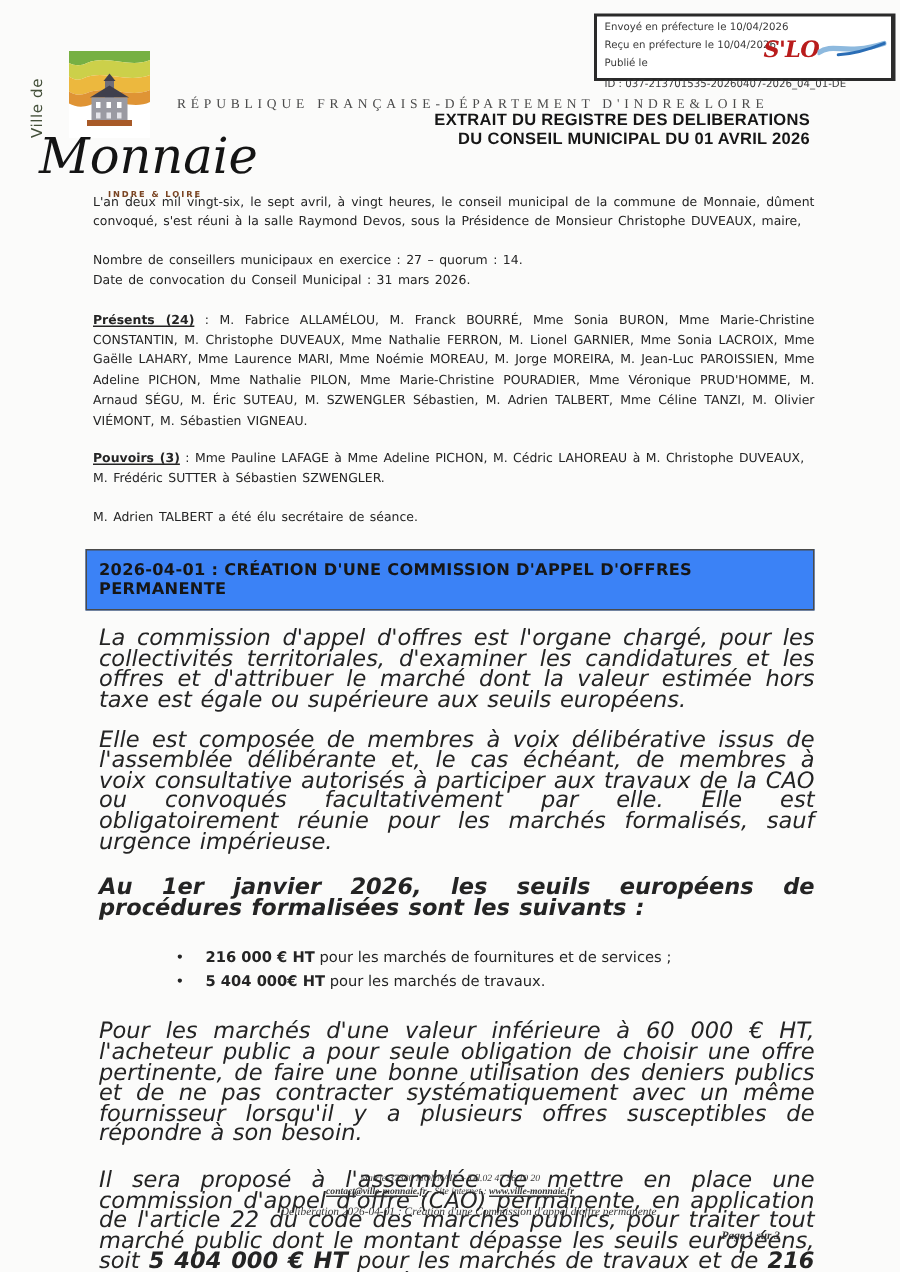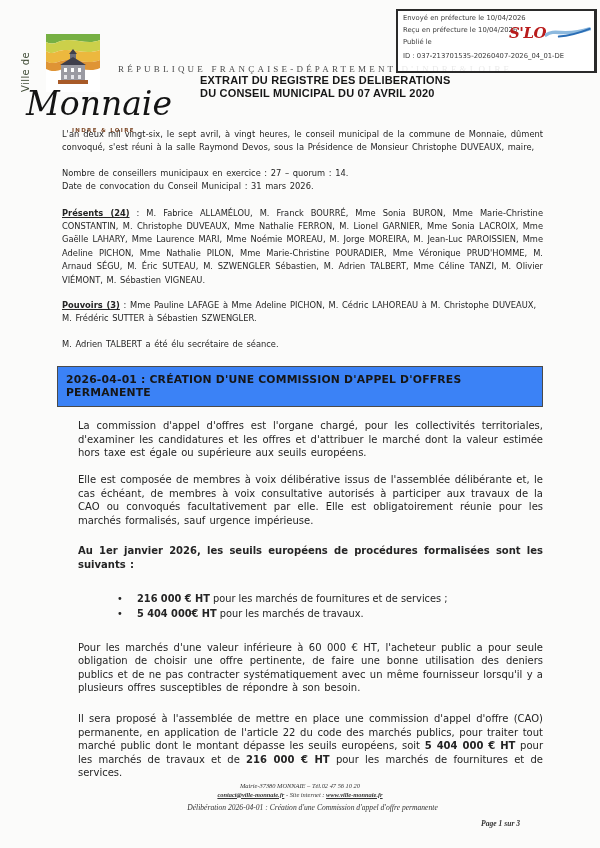--- a/index.html
+++ b/index.html
@@ -8,27 +8,27 @@
     background:#fbfbfa;overflow:hidden;
     font-family:"DejaVu Sans",sans-serif;color:#242424;
   }
   
   .republique{
     position:absolute;left:118px;top:64px;z-index:1;
     font-family:"Liberation Serif",serif;font-size:9px;letter-spacing:3.2px;
     color:#4a4a4a;white-space:nowrap;
   }
   .extrait-title{
-    position:absolute;left:200px;top:74px;width:340px;text-align:left;
+    position:absolute;left:200px;top:74px;width:340px;text-align:right;
     font-family:"Liberation Sans",sans-serif;font-weight:bold;font-size:11px;
     line-height:13px;color:#161616;letter-spacing:0.2px;
   }
   
   .stamp{
-    position:absolute;left:396px;top:9px;width:201px;height:64px;z-index:2;
+    position:absolute;left:396px;top:9px;width:201px;height:45px;z-index:2;
     border:2px solid #2a2a2a;border-right-width:3px;
     background:rgba(255,255,255,0.88);
     box-sizing:border-box;padding:4px 5px 3px 5px;
     font-size:6.8px;line-height:7.5px;color:#3a3a3a;
   }
   .stamp-row{margin-bottom:4.5px;white-space:nowrap;}
   .stamp-row.id{margin-top:6px;margin-bottom:0;}
   .stamp-brand{position:absolute;right:3px;top:15px;display:flex;align-items:center;}
   .stamp-brand-text{
     font-style:italic;font-weight:bold;font-size:15px;
@@ -57,22 +57,23 @@
     word-spacing:1px;
   }
   .p-small.nojust{text-align:left;}
   .lbl{font-weight:bold;text-decoration:underline;}
   .title-box{
     margin:8px 0 12px -5px;border:1.5px solid #4a4a4a;background:#3b82f6;
     padding:6px 8px 7px 8px;font-weight:bold;font-size:10.8px;color:#161616;
     letter-spacing:0.2px;
   }
   .p-body{
-    font-size:10px;line-height:13.6px;text-align:justify;margin:0 0 13px 16px;
+    font-size:15px;line-height:13.6px;text-align:justify;margin:0 0 13px 4px;
     word-spacing:1px;
+    font-style:italic;
   }
   .p-body.bold{font-weight:bold;}
   .sp-before{margin-top:17px;}
   .bullets{margin:19px 0 19px 0;}
   .bullet{display:flex;padding-left:55px;font-size:9.8px;line-height:15.5px;}
   .bullet .dot{width:20px;flex:none;}
   .bullet .dot::before{content:"•";}
   .b{font-weight:bold;}
   
   .footer-contact{
@@ -91,21 +92,21 @@
 </style>
 </head>
 <body>
 
 <div class="page">
 
   <div class="republique">RÉPUBLIQUE FRANÇAISE-DÉPARTEMENT D'INDRE&amp;LOIRE</div>
 
   <div class="extrait-title">
     <div>EXTRAIT DU REGISTRE DES DELIBERATIONS</div>
-    <div>DU CONSEIL MUNICIPAL DU 07 AVRIL 2020</div>
+    <div>DU CONSEIL MUNICIPAL DU 01 AVRIL 2026</div>
   </div>
 
   <div class="stamp">
     <div class="stamp-row">Envoyé en préfecture le 10/04/2026</div>
     <div class="stamp-row">Reçu en préfecture le 10/04/2026</div>
     <div class="stamp-row">Publié le</div>
     <div class="stamp-row id">ID : 037-213701535-20260407-2026_04_01-DE</div>
     <div class="stamp-brand">
       <span class="stamp-brand-text" style="color:#b91c1c">S'LO</span>
       <svg width="46" height="15" viewBox="0 0 60 16" style="margin-left:-1px">

